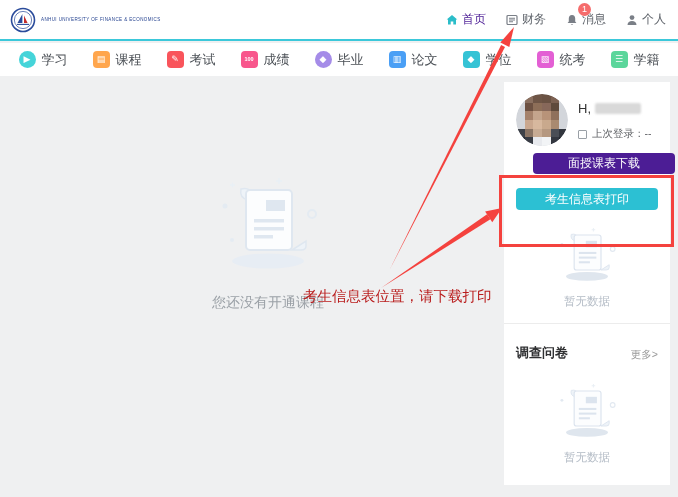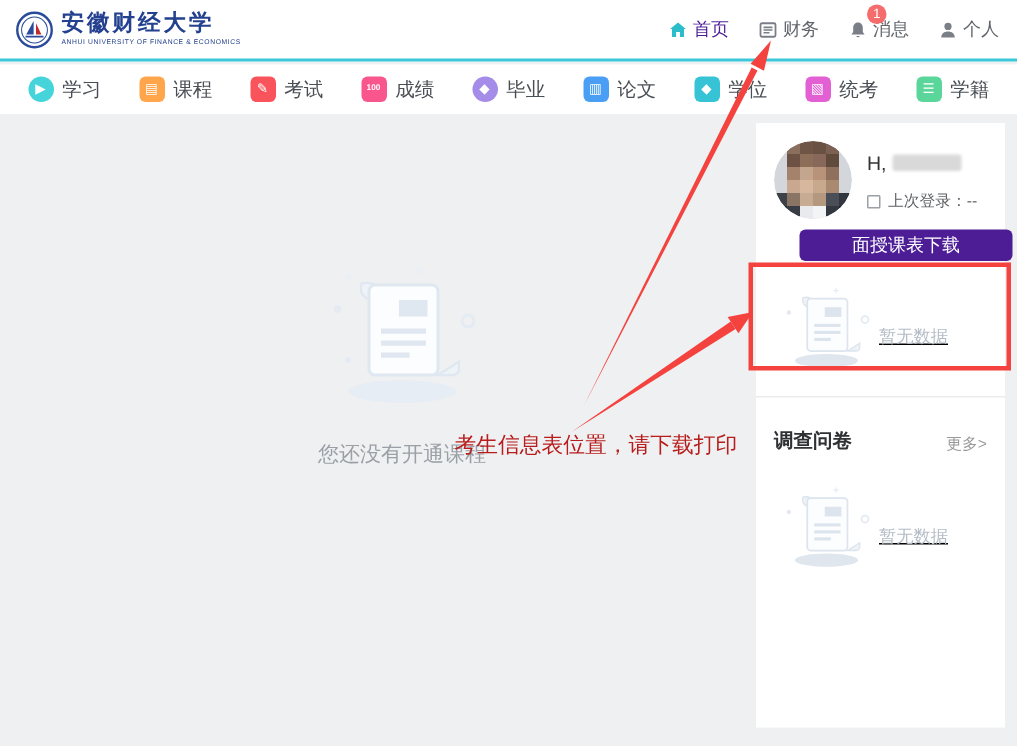--- a/index.html
+++ b/index.html
@@ -46,21 +46,21 @@
   .btn { display:block; width:100%; height:21px; line-height:21px; text-align:center; border:none;
          border-radius:4px; font-size:12px; color:#fff; cursor:pointer; font-family:inherit; }
   .btn-gray { margin-top:7px; background:#4c1d95;margin-left:17px; }
   .btn-teal { margin-top:14px; height:22px; line-height:22px; background:#2cc0d3; }
   .notice-header { margin-top:10px; display:flex; align-items:flex-end; justify-content:space-between; border-bottom:1px solid #ececec; padding-bottom:0; }
   .section-title { font-size:13px; font-weight:bold; color:#303133; padding-bottom:4px; }
   .tabs { display:flex; }
   .tab { font-size:10.5px; padding:3px 7px; border:1px solid #e4e7ed; border-bottom:none; cursor:pointer; }
   .tab.active { color:#2bbdc9; background:#fff; }
   .tab.inactive { color:#909399; background:#f4f4f5; border-left:none; }
-  .empty-block { display:flex; flex-direction:row; align-items:center; padding:16px 0 14px;text-decoration:underline; }
+  .empty-block { display:flex; flex-direction:column; align-items:center; padding:16px 0 14px; }
   .empty-text { margin-top:8px; font-size:11.5px; color:#b4bcc6; }
   .divider { border-bottom:1px solid #ececec; margin:0 -12px; }
   .survey-header { margin-top:20px; display:flex; align-items:center; justify-content:space-between; }
   .more-link { font-size:10.5px; color:#999; cursor:pointer; }
 
   
   .anno-box { position:absolute; left:499px; top:175px; width:175px; height:72px; border:3px solid #f4423e; z-index:5; pointer-events:none; }
   .anno-note { position:absolute; left:303px; top:287px; font-size:14.5px; color:#b91c1c; z-index:5; }
   .arrows { position:absolute; left:0; top:0; width:678px; height:497px; z-index:6; pointer-events:none; }
 </style>
@@ -70,21 +70,20 @@
 <header class="topbar">
   <div class="logo">
     <svg width="26" height="26" viewBox="0 0 26 26">
       <circle cx="13" cy="13" r="11.5" fill="#fff" stroke="#2a4b9b" stroke-width="1.6"></circle>
       <circle cx="13" cy="13" r="8.6" fill="none" stroke="#2a4b9b" stroke-width="0.7"></circle>
       <path d="M12.4,7 L12.4,16 L7.5,16 Z" fill="#2a4b9b"></path>
       <path d="M14,8.5 L17.6,16 L14,16 Z" fill="#c22b2b"></path>
       <path d="M7,17.4 h12" stroke="#2a4b9b" stroke-width="1.1"></path>
     </svg>
     <div class="logo-text">
-      <span class="logo-cn">安徽财经大学</span>
       <span class="logo-en">ANHUI UNIVERSITY OF FINANCE &amp; ECONOMICS</span>
     </div>
   </div>
   <nav class="topnav">
     <div class="topnav-item active">
       <svg width="12" height="12" viewBox="0 0 12 12">
         <path d="M6 1 L11.3 5.4 L10 5.4 L10 10.6 L7.3 10.6 L7.3 7.4 L4.7 7.4 L4.7 10.6 L2 10.6 L2 5.4 L0.7 5.4 Z" fill="#2bbdc9"></path>
       </svg>
       <span>首页</span>
     </div>
@@ -219,20 +218,21 @@
         <span class="blur-block"></span>
       </div>
       <div class="login-row">
         <span class="checkbox-icon"></span>
         <span>上次登录：--</span>
       </div>
     </div>
   </div>
 
   <button class="btn btn-gray">面授课表下载</button>
+  <button class="btn btn-teal" style="background: rgb(44, 192, 211);">考生信息表打印</button>
 
 
   <div class="empty-block">
     <svg width="70" height="60" viewBox="0 0 120 100">
       <ellipse cx="60" cy="85" rx="36" ry="7.5" fill="#dfe6ee"></ellipse>
       <path d="M40 24 q-9 -2 -7 -11 q9 -2 11 5" fill="#eef3f8" stroke="#dce4ee" stroke-width="1.5"></path>
       <rect x="38" y="14" width="46" height="60" rx="4" fill="#fcfdfe" stroke="#dce4ee" stroke-width="2"></rect>
       <path d="M84 74 l14 -9 v5 q0 4 -5 4 Z" fill="#eef3f8" stroke="#dce4ee" stroke-width="1.5"></path>
       <rect x="58" y="24" width="19" height="11" fill="#dce4ee"></rect>
       <rect x="46" y="43" width="30" height="3.5" fill="#dce4ee"></rect>

